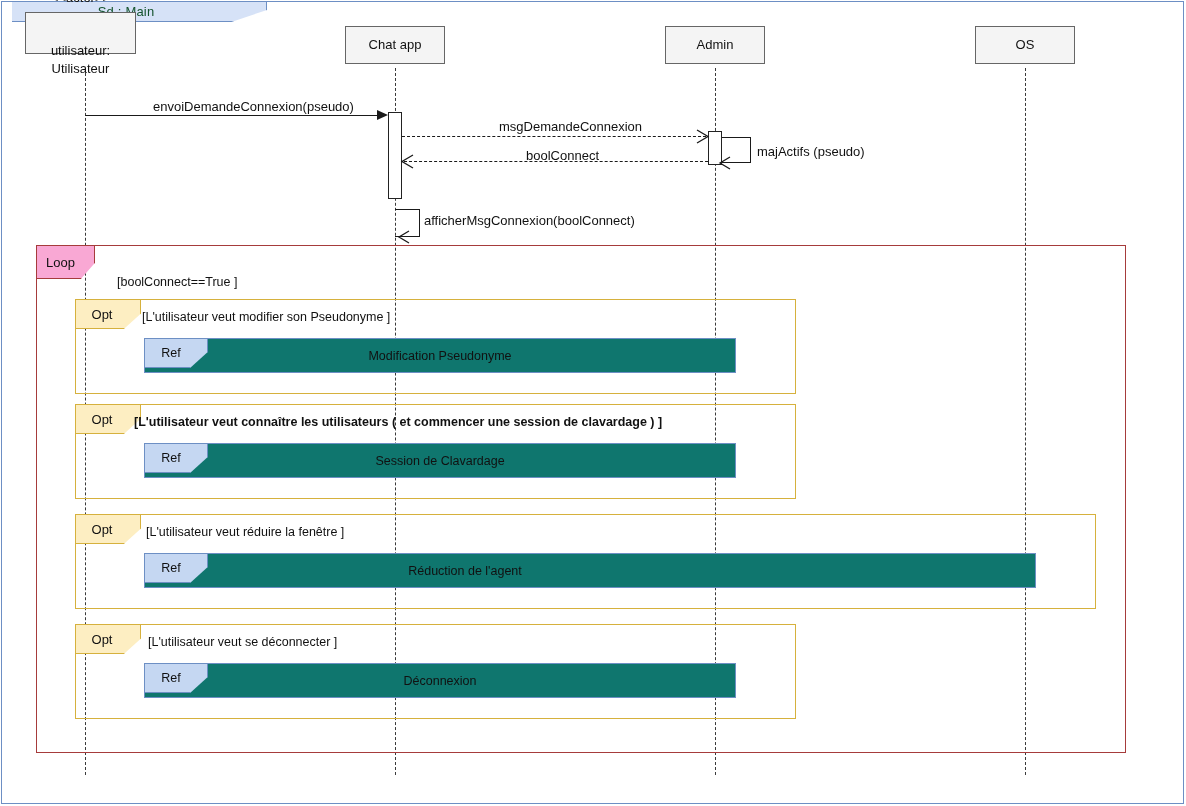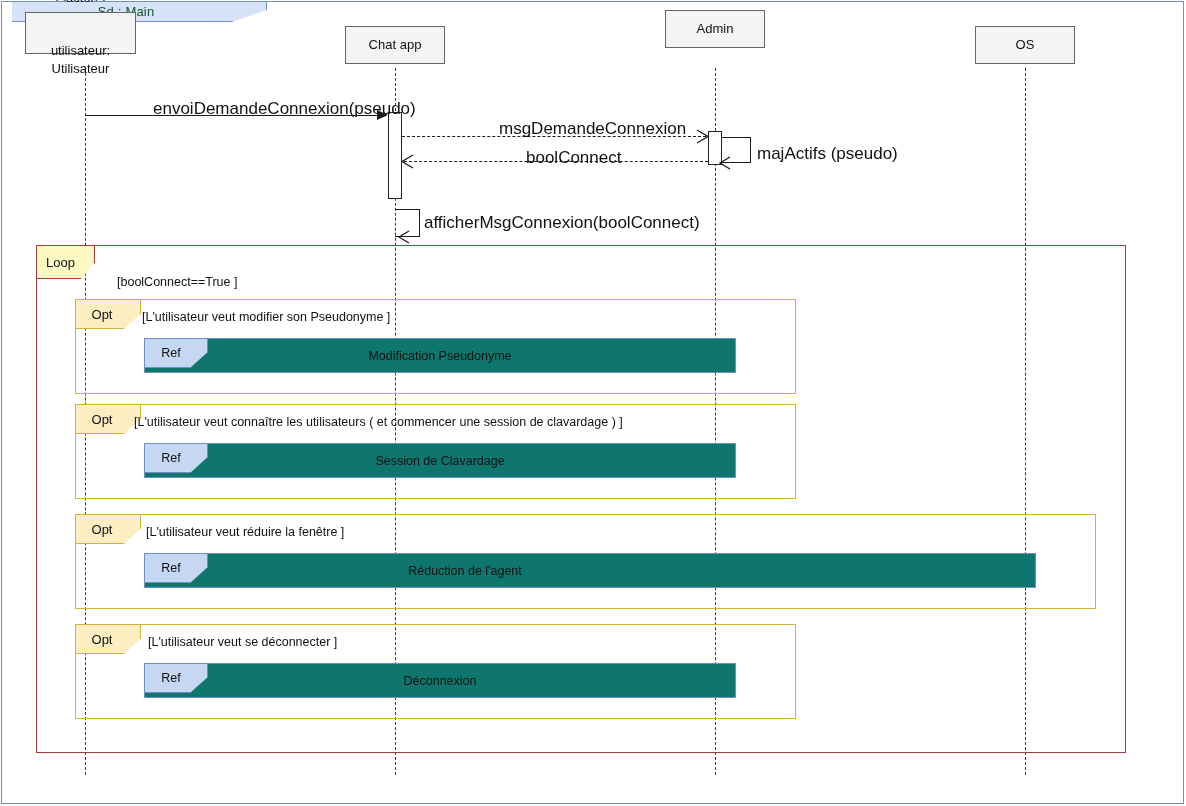--- a/index.html
+++ b/index.html
@@ -102,21 +102,21 @@
 
   
   .msg-line {
     position: absolute;
     height: 0;
     border-top: 1.2px solid #1a1a1a;
   }
   .msg-line.dashed { border-top-style: dashed; }
   .msg-label {
     position: absolute;
-    font-size: 17px;
+    font-size: 13px;
     color: #111;
     white-space: nowrap;
   }
   .arrow-head {
     position: absolute;
     width: 0; height: 0;
   }
   .arrow-solid-r {
     border-top: 5.5px solid transparent;
     border-bottom: 5.5px solid transparent;
@@ -146,21 +146,21 @@
     left: -1px; top: -1px;
     box-sizing: border-box;
     display: flex;
     align-items: center;
     justify-content: center;
     font-size: 13px;
     color: #111;
   }
   .frag-tab.loop {
     width: 59px; height: 34px;
-    background: #fef9c3;
+    background: #f9a8d4;
     border: 1.4px solid #a63b3b;
     -webkit-clip-path: polygon(0 0, 100% 0, 100% 52%, 76% 100%, 0 100%);
     clip-path: polygon(0 0, 100% 0, 100% 52%, 76% 100%, 0 100%);
   }
   .frag-tab.loop .frag-tab-text { padding-right: 10px; }
   .frag-tab.opt {
     width: 66px; height: 30px;
     background: #fdeec2;
     border: 1.3px solid #d6b13d;
     -webkit-clip-path: polygon(0 0, 100% 0, 100% 48%, 74% 100%, 0 100%);
@@ -224,21 +224,21 @@
 
   <div class="participant" style="left:25px; top:12px; width:111px; height:42px;gap:36px;">
     <span>&lt;&lt;actor&gt;&gt;</span>
     <span>utilisateur: Utilisateur</span>
   </div>
 
   <div class="participant" style="left:345px; top:26px; width:100px; height:38px;">
     <span>Chat app</span>
   </div>
 
-  <div class="participant" style="left:665px; top:10px; width:100px; height:38px;">
+  <div class="participant" style="left:665px; top:26px; width:100px; height:38px;">
     <span>Admin</span>
   </div>
 
   <div class="participant" style="left:975px; top:26px; width:100px; height:38px;">
     <span>OS</span>
   </div>
 
 
   <div class="activation" style="left:388px; top:112px; width:14px; height:87px;"></div>
   <div class="activation" style="left:708px; top:131px; width:14px; height:34px;"></div>
@@ -296,21 +296,21 @@
     <div class="ref-tab">
       <span class="ref-tab-text">Ref</span>
     </div>
     <span class="ref-name">Modification Pseudonyme</span>
   </div>
 
   <div class="fragment opt" style="left:75px; top:404px; width:721px; height:95px;">
     <div class="frag-tab opt">
       <span class="frag-tab-text">Opt</span>
     </div>
-    <div class="frag-guard" style="left:58px; top:10px;">[L'utilisateur veut connaître les utilisateurs ( et commencer une session de clavardage ) ]</div>
+    <div class="frag-guard" style="left:58px; top:10px;font-weight:bold;">[L'utilisateur veut connaître les utilisateurs ( et commencer une session de clavardage ) ]</div>
   </div>
   <div class="refbox" style="left:144px; top:443px; width:592px; height:35px;">
     <div class="ref-tab">
       <span class="ref-tab-text">Ref</span>
     </div>
     <span class="ref-name">Session de Clavardage</span>
   </div>
 
   <div class="fragment opt" style="left:75px; top:514px; width:1021px; height:95px;">
     <div class="frag-tab opt">

